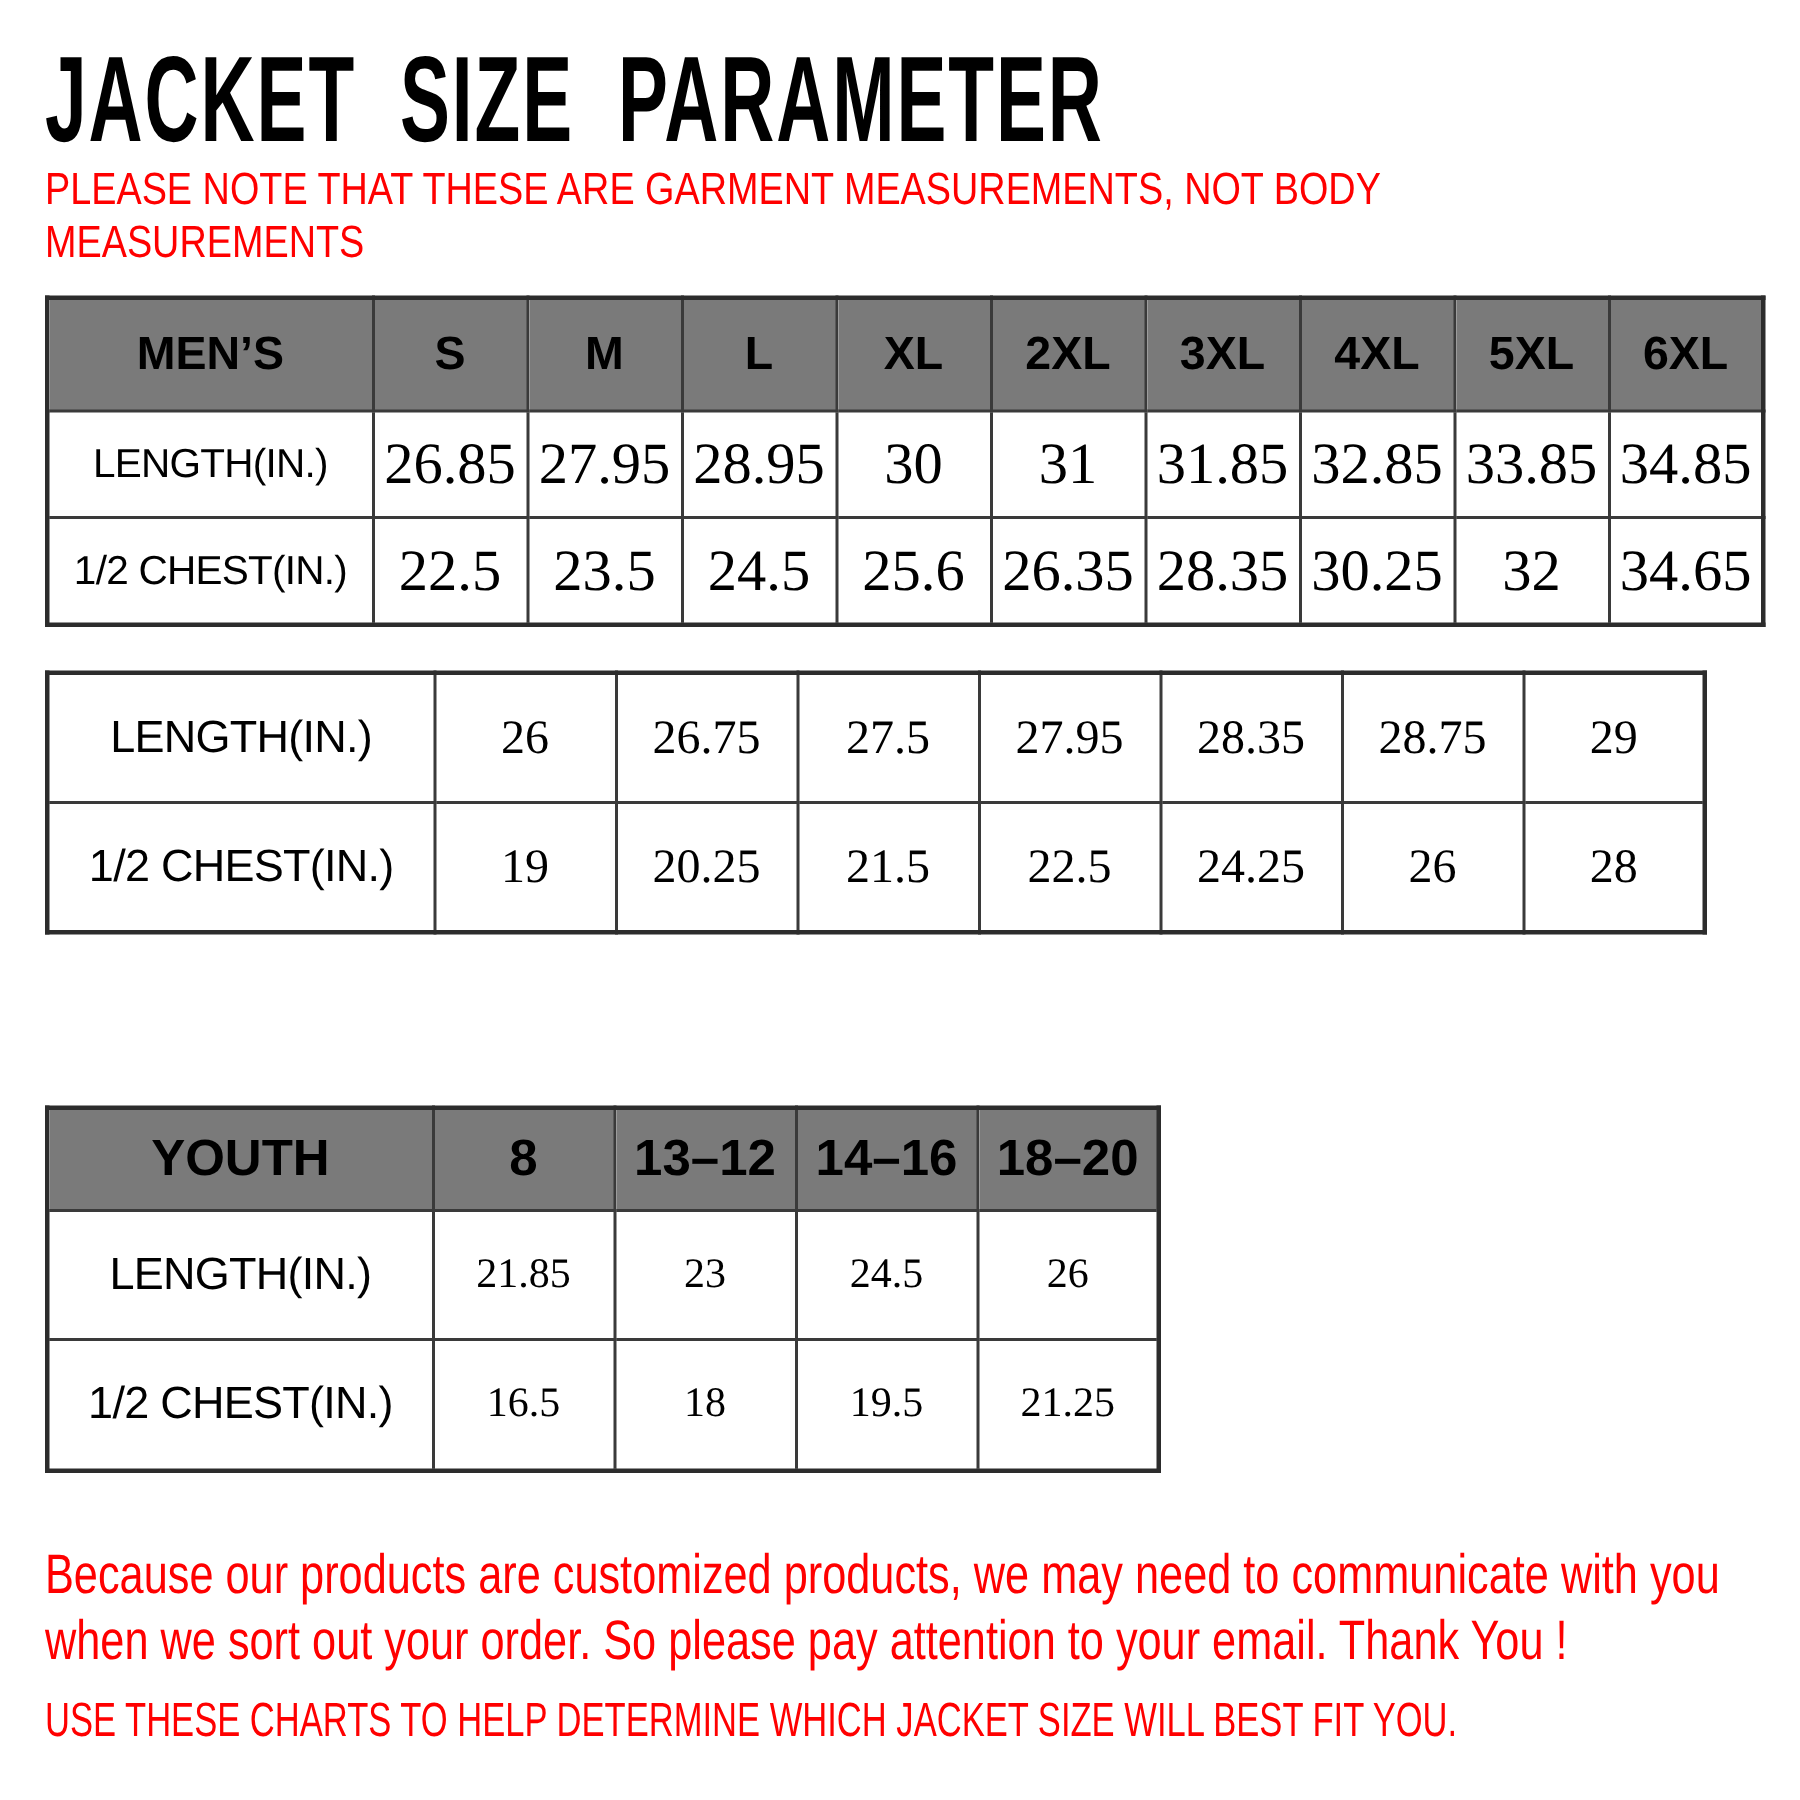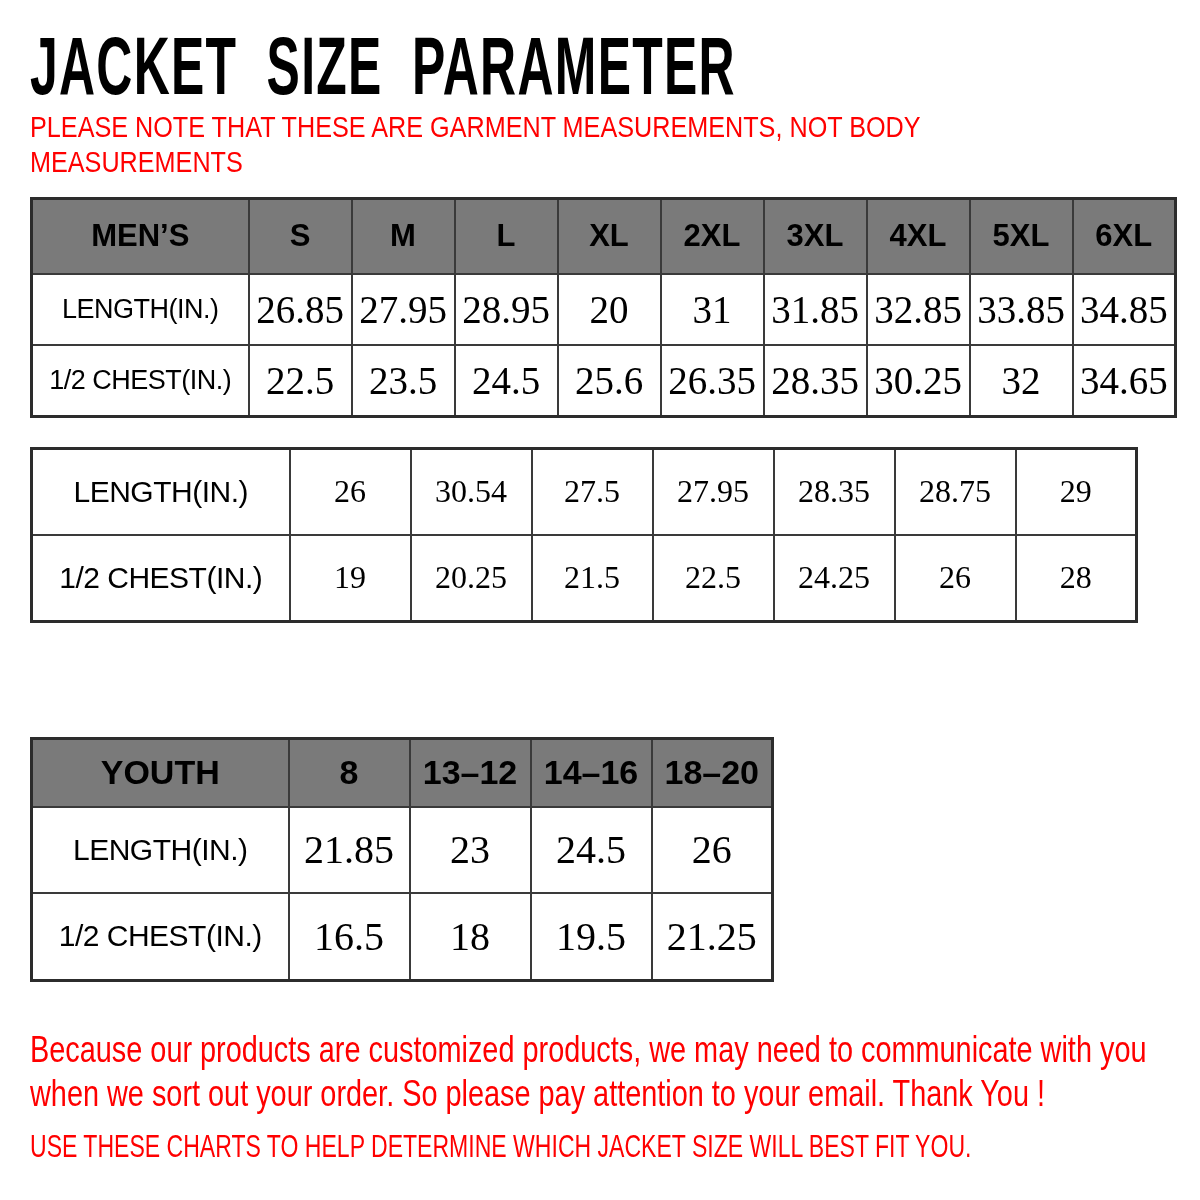--- a/index.html
+++ b/index.html
@@ -31,21 +31,21 @@
   #t-mens td.num{font-size:39px;}
   
   #t-womens{left:30px;top:447px;width:1107px;}
   #t-womens td.hdr{font-size:34px;}
   #t-womens td.lbl{font-size:30px;}
   #t-womens td.num{font-size:32px;}
   
   #t-youth{left:30px;top:737px;width:742px;}
   #t-youth td.hdr{font-size:34px;}
   #t-youth td.lbl{font-size:30px;}
-  #t-youth td.num{font-size:40px;}
+  #t-youth td.num{font-size:28px;}
 
   
   .footer-par{position:absolute;left:30px;top:1028px;color:#ff0000;font-size:37px;line-height:44px;
     transform:scaleX(0.78);transform-origin:left top;}
   .footer-par div{white-space:nowrap;}
   .footer-cta{position:absolute;left:30px;top:1128px;color:#ff0000;font-size:32px;white-space:nowrap;
     transform:scaleX(0.72);transform-origin:left top;}
 </style>
 </head>
 <body>
@@ -83,21 +83,21 @@
       <td class="hdr">3XL</td>
       <td class="hdr">4XL</td>
       <td class="hdr">5XL</td>
       <td class="hdr">6XL</td>
     </tr>
     <tr style="height:71px">
       <td class="lbl">LENGTH(IN.)</td>
       <td class="num">26.85</td>
       <td class="num">27.95</td>
       <td class="num">28.95</td>
-      <td class="num">20</td>
+      <td class="num">30</td>
       <td class="num">31</td>
       <td class="num">31.85</td>
       <td class="num">32.85</td>
       <td class="num">33.85</td>
       <td class="num">34.85</td>
     </tr>
     <tr style="height:72px">
       <td class="lbl">1/2 CHEST(IN.)</td>
       <td class="num">22.5</td>
       <td class="num">23.5</td>
@@ -120,21 +120,21 @@
         <col style="width:121px">
         <col style="width:121px">
       <col style="width:121px">
         <col style="width:121px">
         <col style="width:121px">
     </colgroup>
     <tbody>
     <tr style="height:86px">
       <td class="lbl">LENGTH(IN.)</td>
       <td class="num">26</td>
-      <td class="num">30.54</td>
+      <td class="num">26.75</td>
       <td class="num">27.5</td>
       <td class="num">27.95</td>
       <td class="num">28.35</td>
       <td class="num">28.75</td>
       <td class="num">29</td>
     </tr>
     <tr style="height:87px">
       <td class="lbl">1/2 CHEST(IN.)</td>
       <td class="num">19</td>
       <td class="num">20.25</td>

